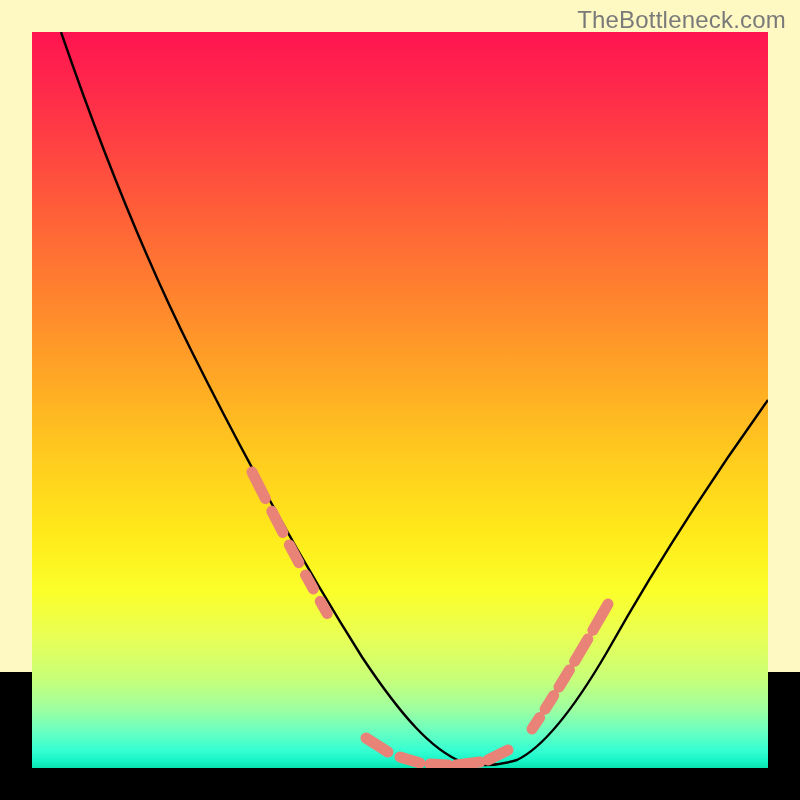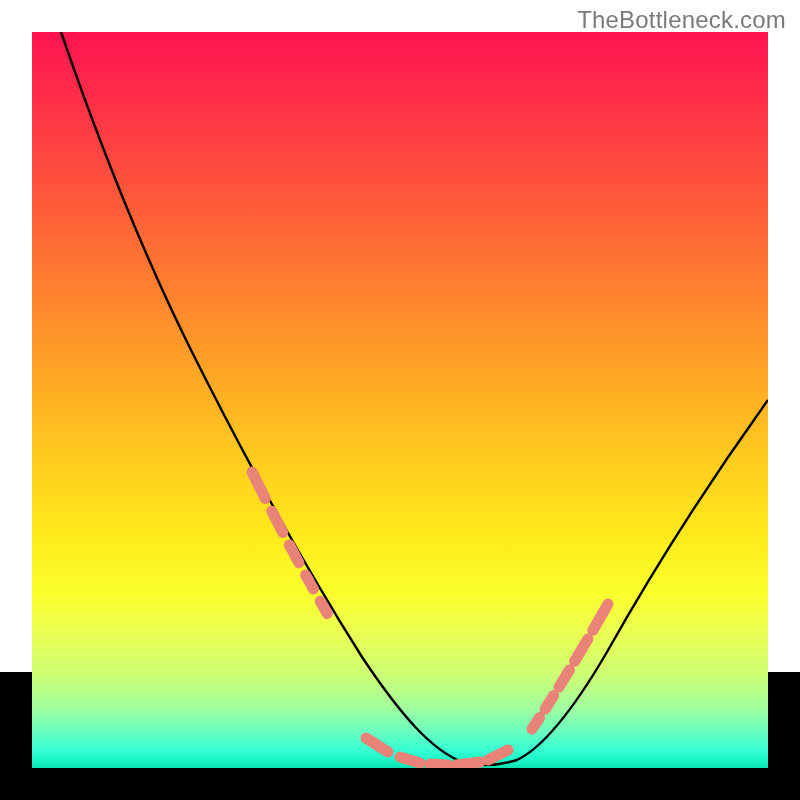--- a/index.html
+++ b/index.html
@@ -10,21 +10,21 @@
     background: #000;
     overflow: hidden;
     font-family: Arial, Helvetica, sans-serif;
   }
   .frame {
     position: absolute;
     top: 0;
     left: 0;
     width: 800px;
     height: 672px;
-    background: #ffffff;
+    background: #fef9c3;
   }
   .plot-area {
     position: absolute;
     top: 32px;
     left: 32px;
     width: 736px;
     height: 736px;
     overflow: hidden;
   }
   .gradient {

